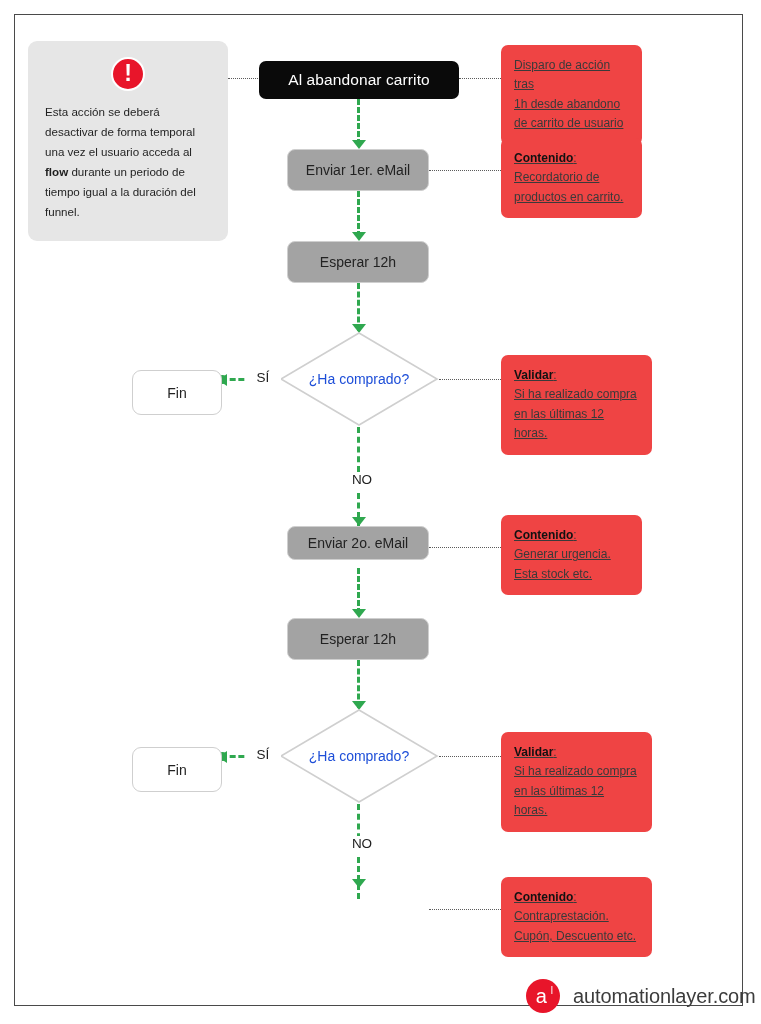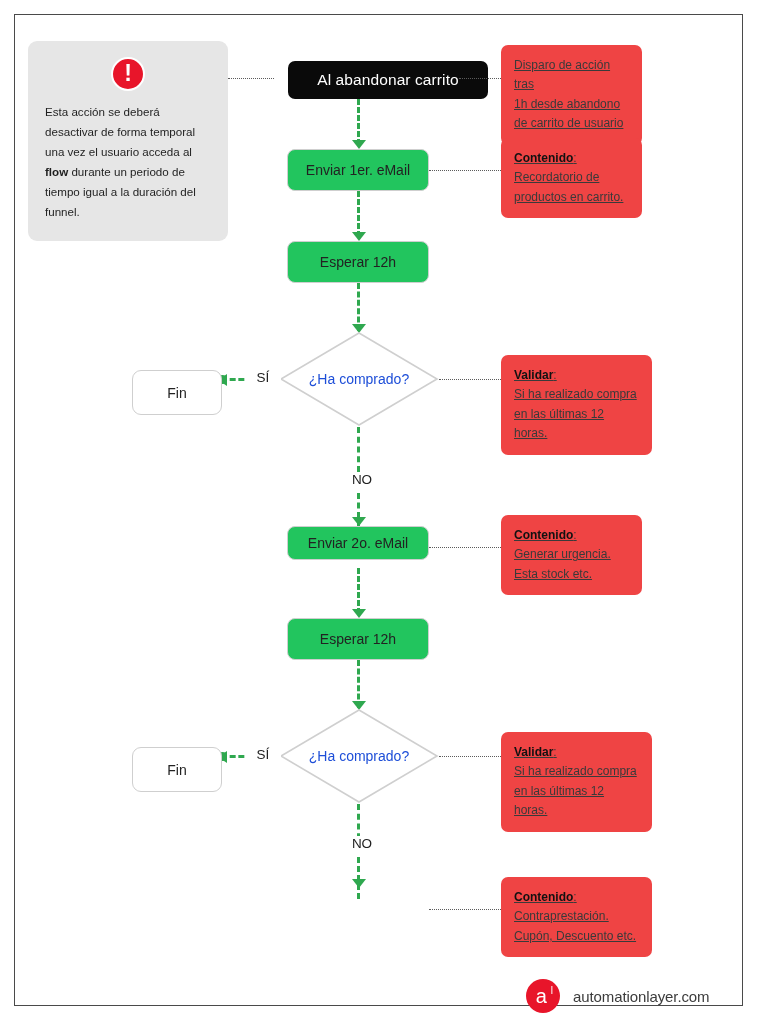--- a/index.html
+++ b/index.html
@@ -44,21 +44,21 @@
 
   .node-start {
     background: #0a0a0a;
     color: #ffffff;
     border-radius: 7px;
     font-size: 15.5px;
     letter-spacing: .1px;
   }
 
   .node-box {
-    background: #22c55e;
+    background: #a3a3a3;
     border: 1.4px solid #cfcfcf;
     border-radius: 8px;
     color: #222222;
     font-size: 14px;
     text-align: right;
   }
 
   .node-end {
     background: #ffffff;
     border: 1.4px solid #cfcfcf;
@@ -206,21 +206,21 @@
     padding-bottom: 1px;
   }
   .logo-sup {
     position: absolute;
     right: 7px;
     top: 7px;
     font-size: 10px;
     line-height: 1;
   }
   .footer-text {
-    font-size: 15px;
+    font-size: 20px;
     color: #3c3c3c;
     letter-spacing: -.1px;
   }
 </style>
 </head>
 <body>
 
 <div id="page">
   <div class="canvas">
 
@@ -228,21 +228,21 @@
       <div class="alert-icon-wrap">
         <div class="alert-icon">!</div>
       </div>
       <div class="alert-text">
         <span>Esta acción se deberá desactivar de forma temporal una vez el usuario acceda al </span><b>flow</b><span> durante un  periodo de tiempo igual a la duración del funnel.</span>
       </div>
     </div>
 
     <div class="note-dots" style="left:213px; top:63px; width:46px;"></div>
 
-    <div class="node node-start" style="left:244px; top:46px; width:200px; height:38px;margin-left:29px;">Al abandonar carrito</div>
+    <div class="node node-start" style="left:244px; top:46px; width:200px; height:38px;">Al abandonar carrito</div>
 
     <div class="note-dots" style="left:444px; top:63px; width:42px;"></div>
 
     <div class="note" style="left:486px; top:30px; width:141px;">
       <div>Disparo de  acción tras</div>
       <div>1h desde abandono</div>
       <div>de carrito de usuario</div>
     </div>
 
     <div class="vline" style="left:342px; top:84px; height:46px;"></div>

